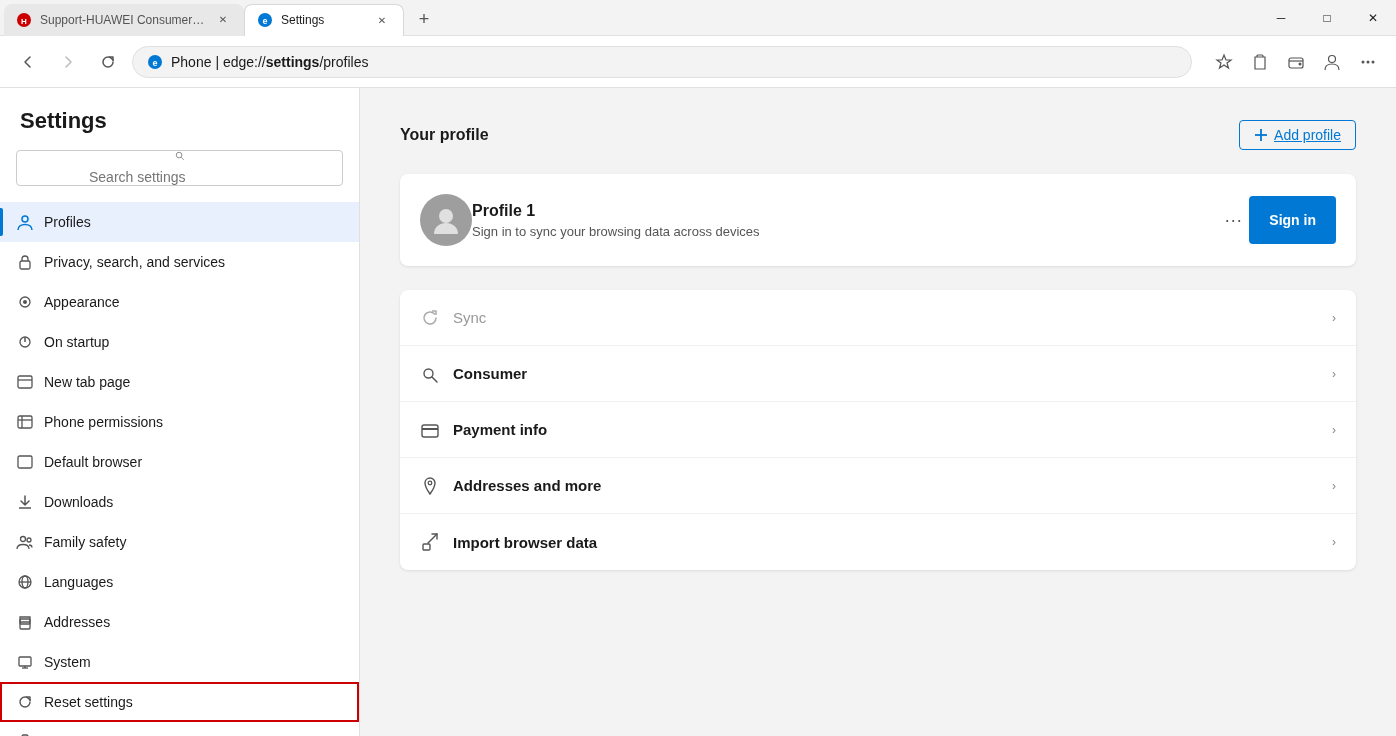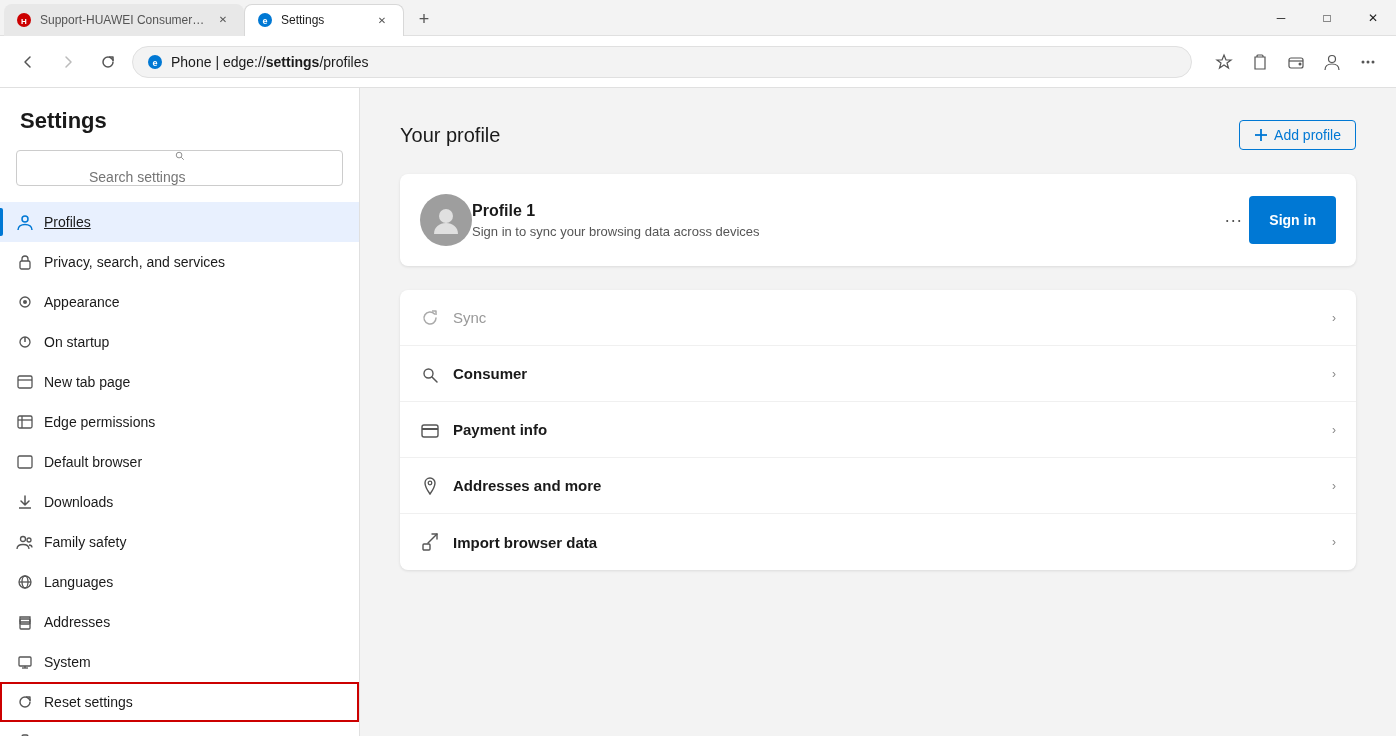--- a/index.html
+++ b/index.html
@@ -29,31 +29,31 @@
 
     
     .main-layout { display: flex; height: calc(736px - 36px - 52px); }
 
     
     .sidebar { width: 360px; background: #ffffff; border-right: 1px solid #e0e0e0; overflow-y: auto; padding: 20px 0; flex-shrink: 0; }
     .sidebar-title { font-size: 22px; font-weight: 600; padding: 0 20px 16px; }
     .search-box { margin: 0 16px 16px; height: 36px; border: 1px solid #ccc; border-radius: 4px; display: flex; align-items: center; padding: 0 10px; gap: 8px; background: #ffffff; flex-direction: column; }
     .search-box input { border: none; outline: none; flex: 1; font-size: 14px; background: transparent; color: #555; }
     .sidebar-item { display: flex; align-items: center; height: 40px; padding: 0 20px 0 16px; gap: 10px; cursor: pointer; position: relative; }
-    .sidebar-item.active { background: #e8f0fe; text-decoration: underline; }
+    .sidebar-item.active { background: #e8f0fe; }
     .sidebar-item.active::before { content: ''; position: absolute; left: 0; top: 6px; bottom: 6px; width: 3px; background: #0078d4; border-radius: 0 2px 2px 0; }
     .sidebar-item .item-icon { width: 18px; height: 18px; display: flex; align-items: center; justify-content: center; color: #555; font-size: 14px; flex-shrink: 0; }
     .sidebar-item .item-label { font-size: 14px; color: #1a1a1a; }
     .sidebar-item.reset-highlighted { outline: 2px solid #cc0000; outline-offset: -2px; }
 
     
     .content { flex: 1; padding: 32px 40px; overflow-y: auto; background: #f3f3f3; }
     .content-header { display: flex; justify-content: space-between; align-items: center; margin-bottom: 24px; }
-    .content-title { font-size: 20px; font-weight: 400; }
-    .add-profile-btn { display: flex; align-items: center; gap: 6px; padding: 6px 14px; border: 1px solid #0078d4; border-radius: 4px; color: #0078d4; cursor: pointer; font-size: 14px; background: transparent; }
+    .content-title { font-size: 16px; font-weight: 700; }
+    .add-profile-btn { display: flex; align-items: center; gap: 6px; padding: 6px 14px; border: 1px solid #0078d4; border-radius: 4px; color: #0078d4; cursor: pointer; font-size: 14px; background: transparent; text-decoration: underline; }
 
     
     .profile-card { background: #ffffff; border-radius: 8px; padding: 20px; display: flex; align-items: center; gap: 0; margin-bottom: 24px; box-shadow: 0 1px 3px rgba(0,0,0,0.1); justify-content: space-between; }
     .profile-avatar { width: 52px; height: 52px; border-radius: 50%; background: #9e9e9e; display: flex; align-items: center; justify-content: center; flex-shrink: 0; }
     .profile-info { flex: 1; }
     .profile-name { font-size: 16px; font-weight: 700; margin-bottom: 4px; }
     .profile-subtitle { font-size: 13px; color: #555; }
     .profile-more { width: 32px; height: 32px; display: flex; align-items: center; justify-content: center; border-radius: 4px; cursor: pointer; color: #555; font-size: 18px; }
     .sign-in-btn { background: #0078d4; color: white; border: none; border-radius: 4px; padding: 16px 20px; font-size: 14px; font-weight: 600; cursor: pointer; }
 
@@ -236,21 +236,21 @@
     </div>
 
     <div class="sidebar-item">
       <span class="item-icon">
         <svg width="18" height="18" viewBox="0 0 18 18">
             <rect x="2" y="3" width="14" height="12" rx="1.5" stroke="#555" stroke-width="1.3" fill="none"></rect>
             <line x1="2" y1="7" x2="16" y2="7" stroke="#555" stroke-width="1.3"></line>
             <line x1="6" y1="3" x2="6" y2="15" stroke="#555" stroke-width="1.3"></line>
           </svg>
       </span>
-      <span class="item-label">Edge permissions</span>
+      <span class="item-label">Phone permissions</span>
     </div>
 
     <div class="sidebar-item">
       <span class="item-icon">
         <svg width="18" height="18" viewBox="0 0 18 18">
             <rect x="2" y="3" width="14" height="12" rx="1.5" stroke="#555" stroke-width="1.3" fill="none"></rect>
           </svg>
       </span>
       <span class="item-label">Default browser</span>
     </div>

